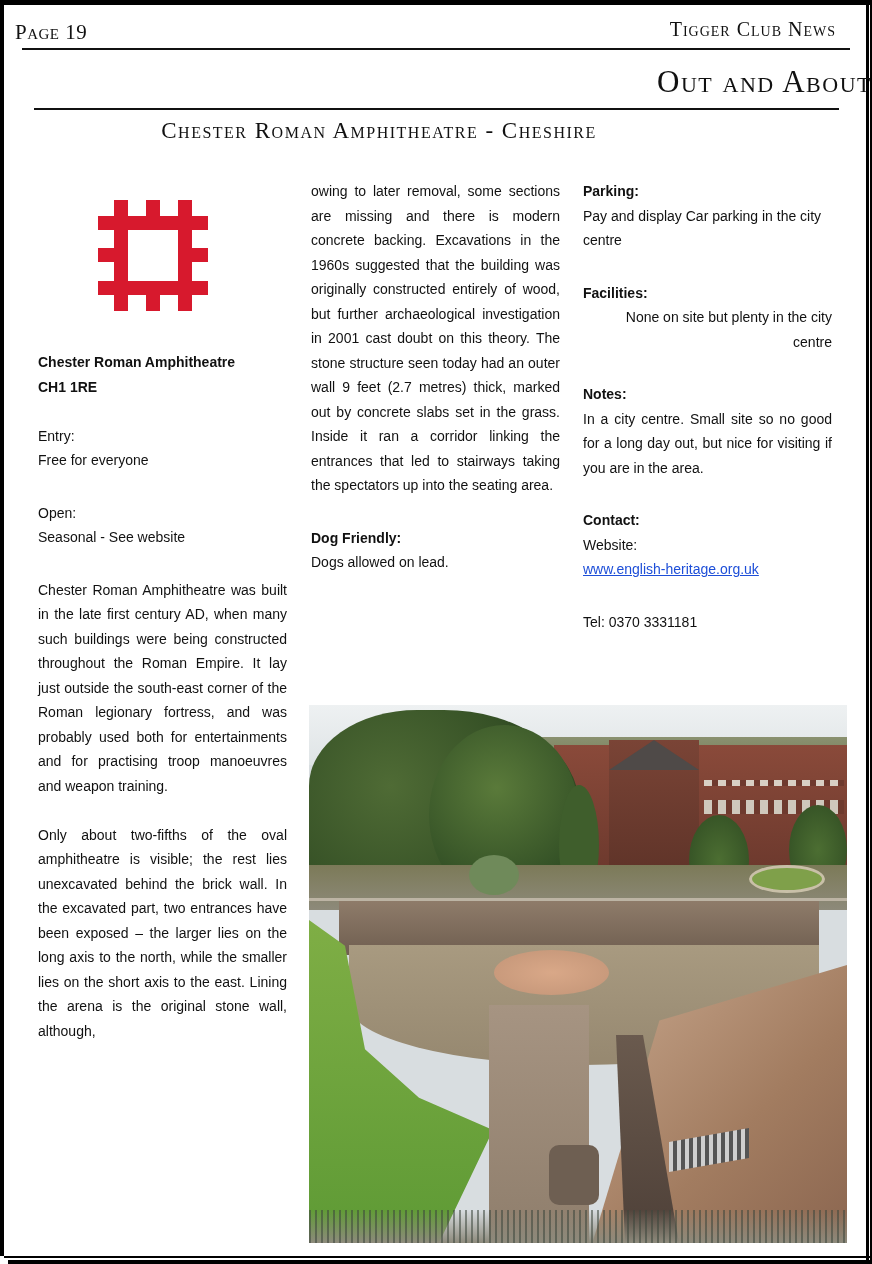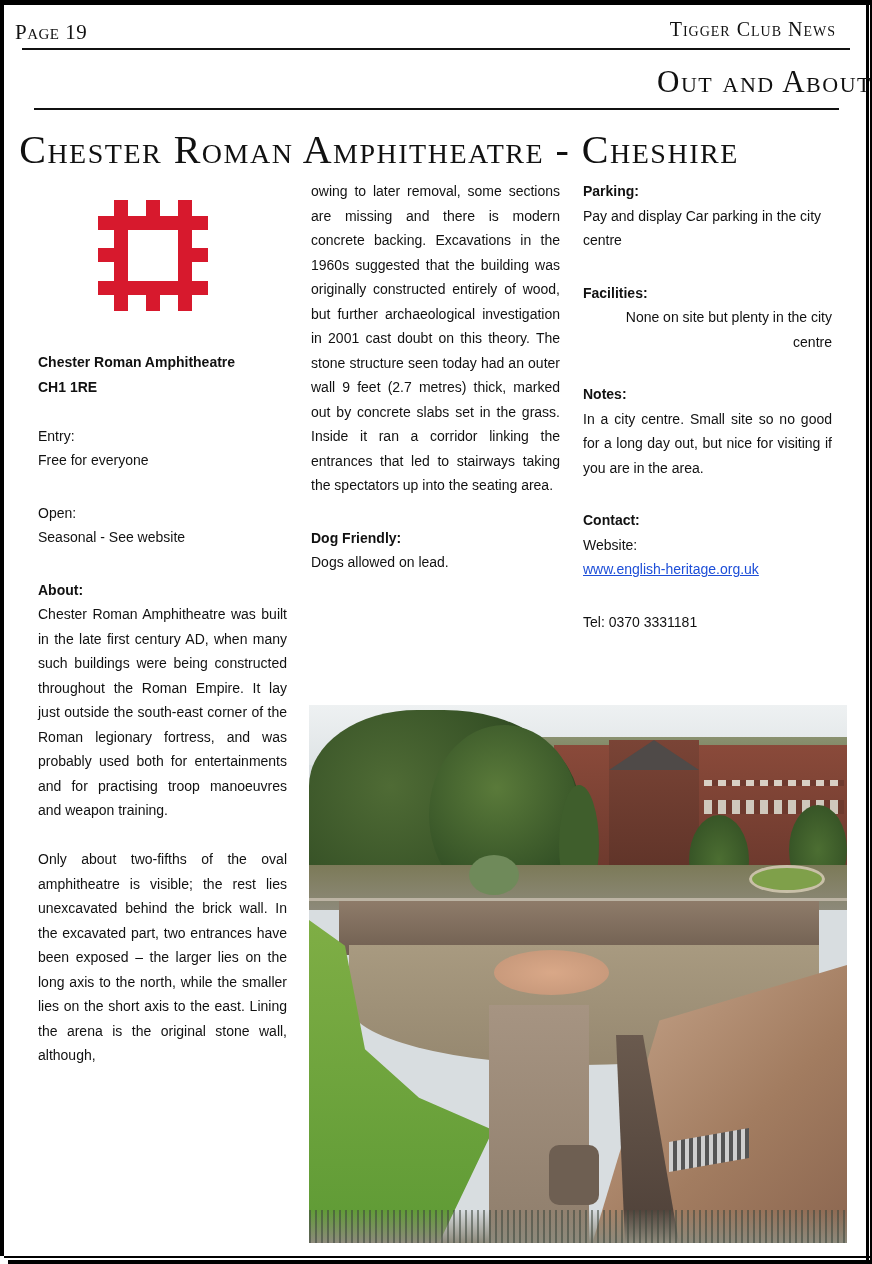--- a/index.html
+++ b/index.html
@@ -15,21 +15,21 @@
 
   .serif-caps { font-family: "Liberation Serif", "DejaVu Serif", serif; font-variant: small-caps; color: #111; letter-spacing: 0.5px; }
 
   .page-num { position: absolute; left: 15px; top: 20px; font-size: 21px; }
   .pub-name { position: absolute; right: 36px; top: 18px; font-size: 20px; letter-spacing: 1px; }
   .rule1 { position: absolute; left: 22px; top: 48px; width: 828px; height: 1.5px; background: #111; }
 
   .section-title { position: absolute; left: 0; width: 872px; top: 64px; text-align: right; font-size: 31px; letter-spacing: 1.5px; }
   .rule2 { position: absolute; left: 34px; top: 108px; width: 805px; height: 1.5px; background: #111; }
 
-  .article-title { position: absolute; left: 0; width: 758px; top: 126px; text-align: center; font-size: 40px; letter-spacing: 1.5px; }
+  .article-title { position: absolute; left: 0; width: 758px; top: 118px; text-align: center; font-size: 23px; letter-spacing: 1.5px; }
 
   .col { position: absolute; font-family: "Liberation Sans", "DejaVu Sans", sans-serif; font-size: 14px; line-height: 24.5px; color: #111; }
   .col p { margin: 0; text-align: justify; }
   .col .gap { height: 24.5px; }
   .col b, .col .bold { font-weight: bold; }
   .col-left { left: 38px; top: 350px; width: 249px; }
   .col-mid { left: 311px; top: 179px; width: 249px; }
   .col-right { left: 583px; top: 179px; width: 249px; }
 
   .link { color: #1d4ed8; text-decoration: underline; text-align: left; }
@@ -89,21 +89,20 @@
 <div class="col col-left">
   <p class="bold">Chester Roman Amphitheatre</p>
   <p class="bold">CH1 1RE</p>
   <div class="gap"></div>
   <p>Entry:</p>
   <p>Free for everyone</p>
   <div class="gap" style="height:28px"></div>
   <p>Open:</p>
   <p>Seasonal - See website</p>
   <div class="gap" style="height:28px"></div>
-  <p class="bold">About:</p>
   <p>Chester Roman Amphitheatre was built in the late first century AD, when many such buildings were being constructed throughout the Roman Empire. It lay just outside the south-east corner of the Roman legionary fortress, and was probably used both for entertainments and for practising troop manoeuvres and weapon training.</p>
   <div class="gap"></div>
   <p>Only about two-fifths of the oval amphitheatre is visible; the rest lies unexcavated behind the brick wall. In the excavated part, two entrances have been exposed – the larger lies on the long axis to the north, while the smaller lies on the short axis to the east. Lining the arena is the original stone wall, although,</p>
 </div>
 
 <div class="col col-mid">
   <p>owing to later removal, some sections are missing and there is modern concrete backing. Excavations in the 1960s suggested that the building was originally constructed entirely of wood, but further archaeological investigation in 2001 cast doubt on this theory. The stone structure seen today had an outer wall 9 feet (2.7 metres) thick, marked out by concrete slabs set in the grass. Inside it ran a corridor linking the entrances that led to stairways taking the spectators up into the seating area.</p>
   <div class="gap" style="height:28px"></div>
   <p class="bold">Dog Friendly:</p>
   <p>Dogs allowed on lead.</p>

